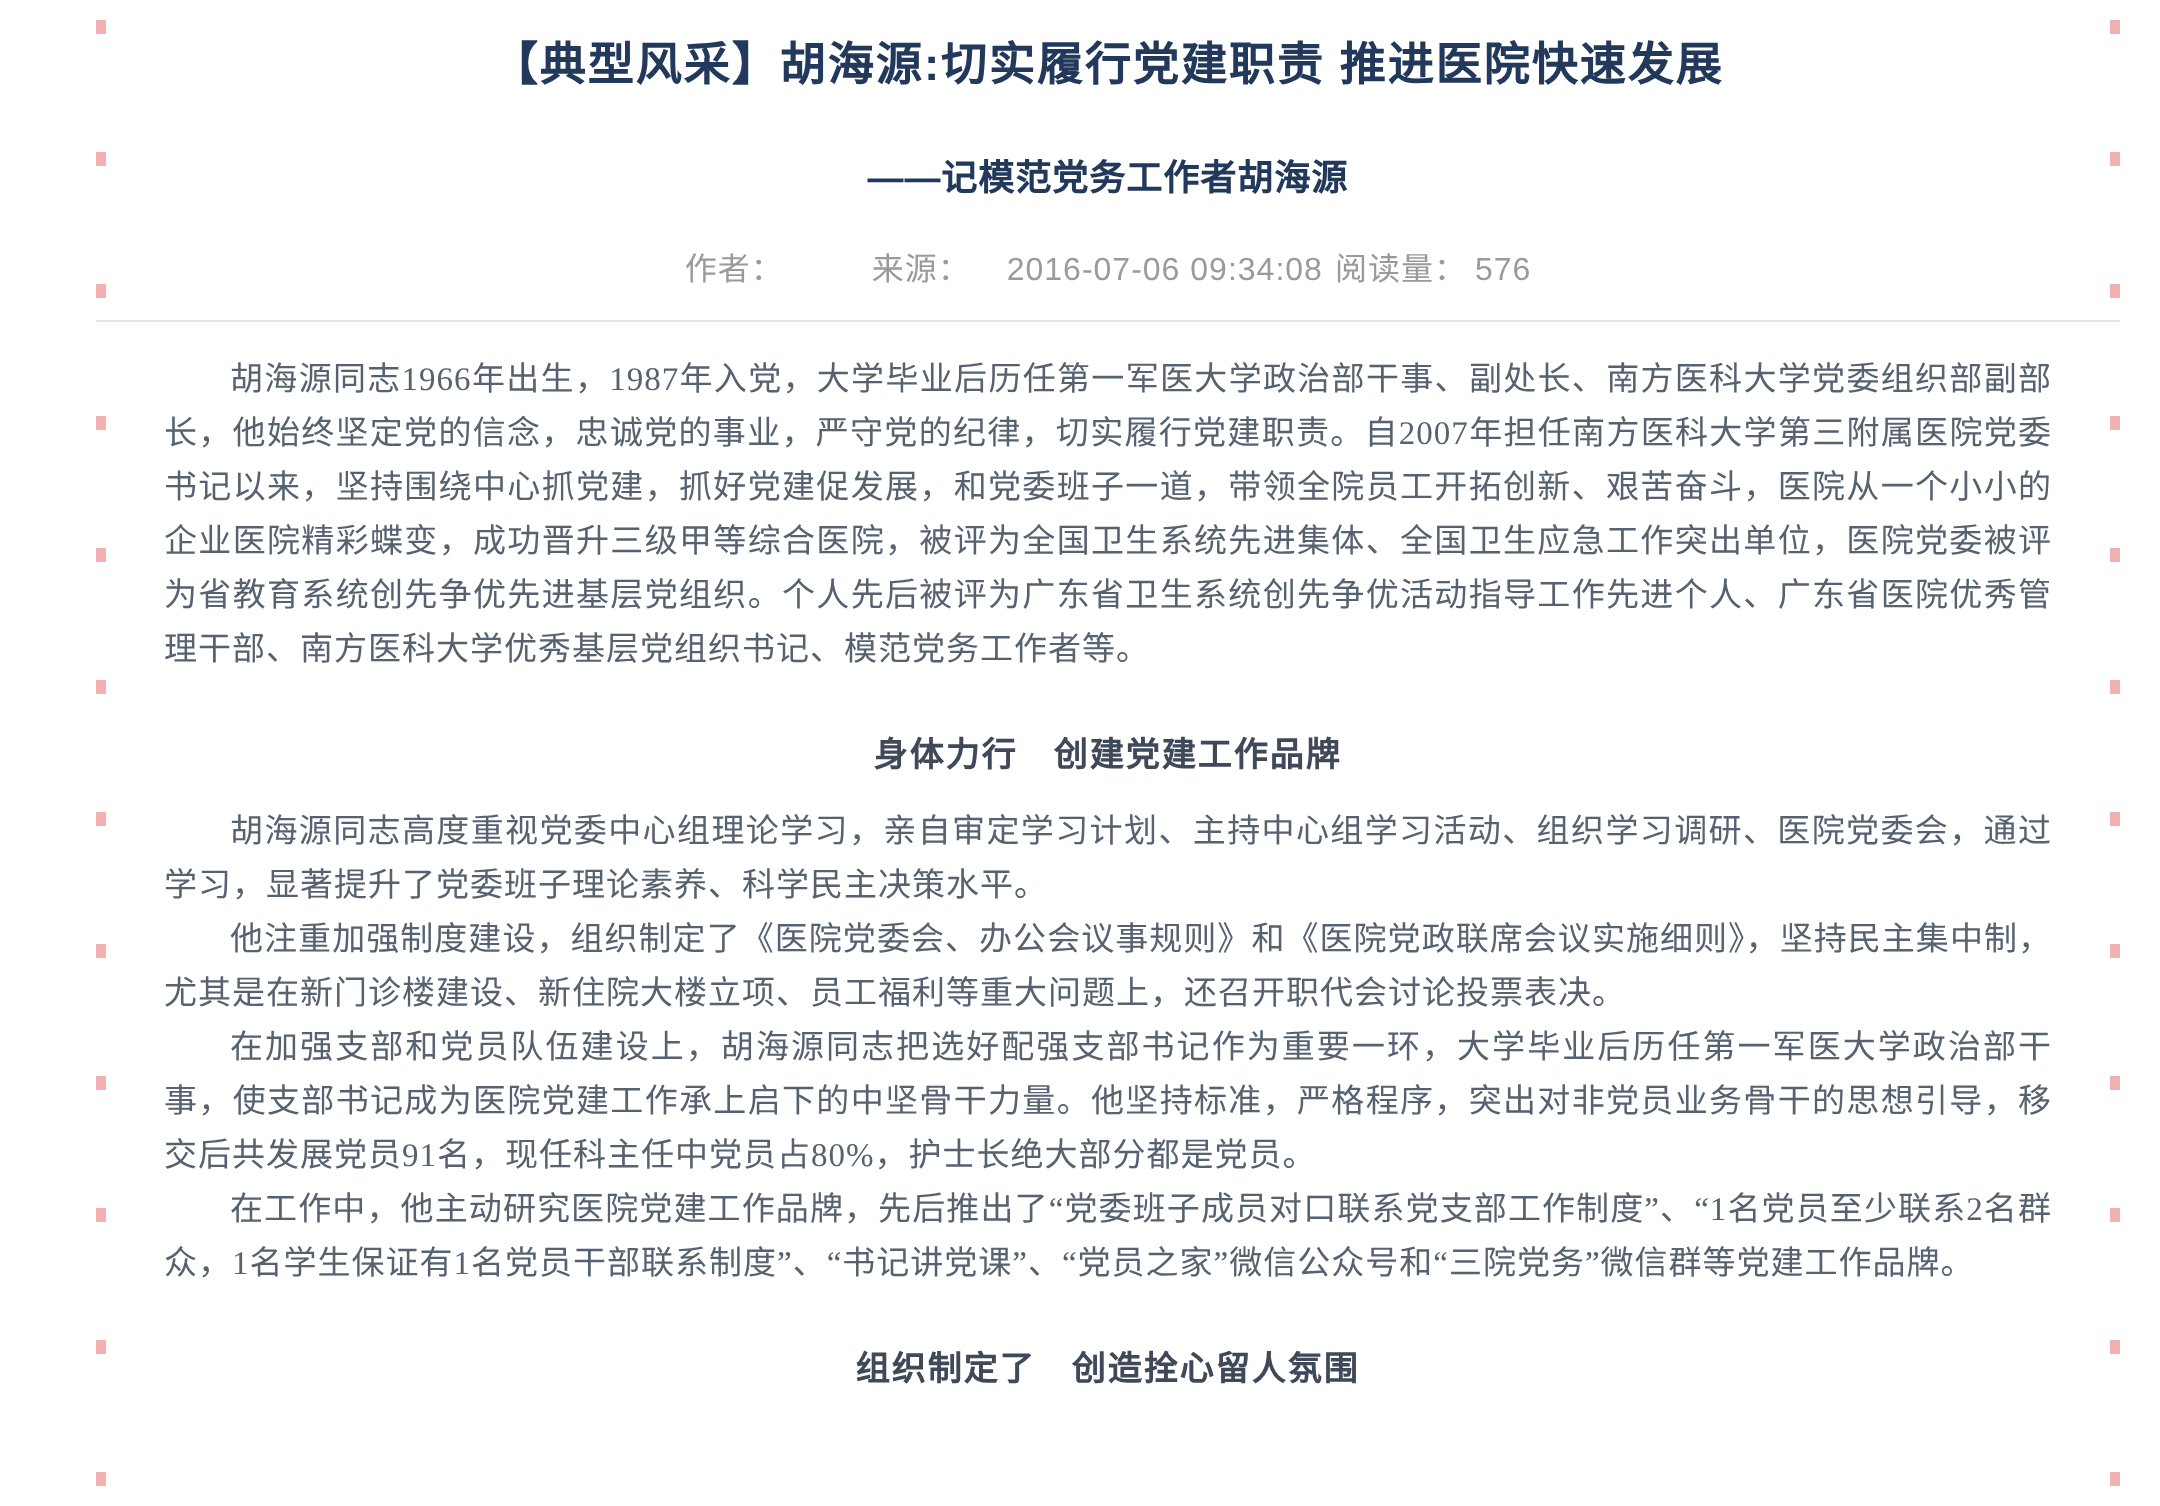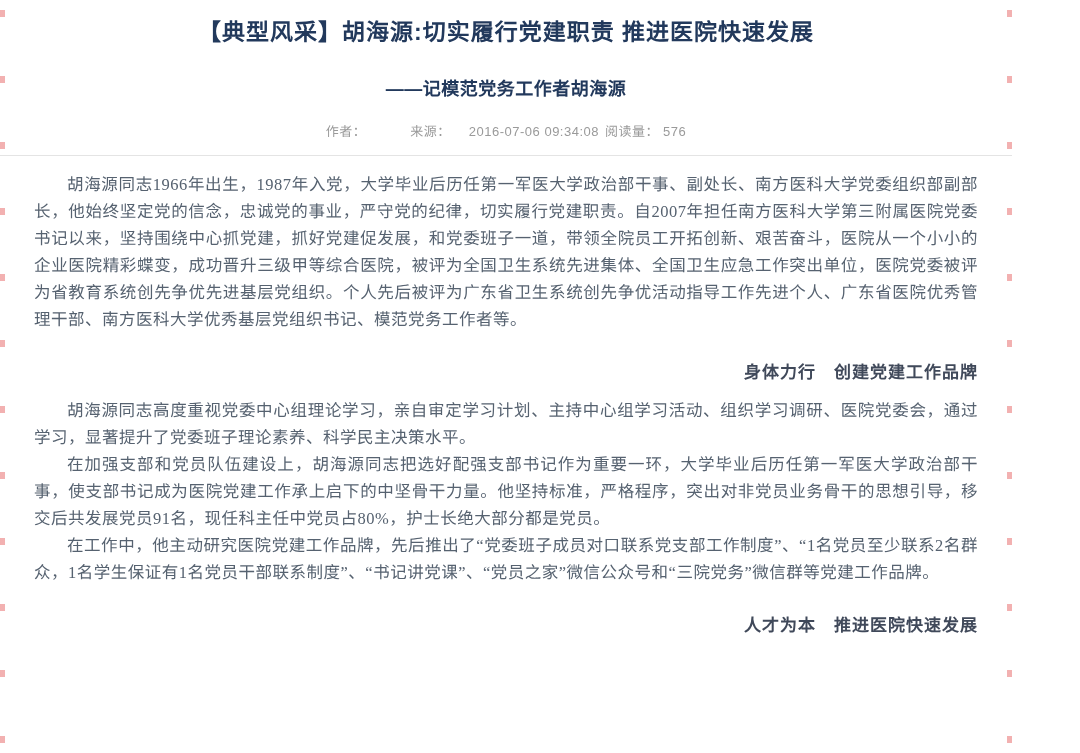--- a/index.html
+++ b/index.html
@@ -10,20 +10,21 @@
     height: 753px;
     overflow: hidden;
     position: relative;
   }
   .page {
     width: 1012px;
     height: 753px;
     position: relative;
     overflow: hidden;
     background: #fff;
+    margin-left: 48px;
   }
   
   .article-header {
     text-align: center;
     padding-top: 16px;
     font-family: "Liberation Sans", "DejaVu Sans", sans-serif;
   }
   .article-title {
     font-size: 23px;
     font-weight: bold;
@@ -33,21 +34,21 @@
   }
   .article-subtitle {
     margin-top: 26px;
     font-size: 18px;
     font-weight: bold;
     color: var(--title-color, #22395c);
     letter-spacing: 0.5px;
   }
   .article-meta {
     margin-top: 21px;
-    font-size: 13px;
+    font-size: 16px;
     color: var(--meta-color, #9a9a9a);
     letter-spacing: 0.5px;
   }
   .article-meta .meta-author { margin-right: 44px; }
   .article-meta .meta-source { margin-right: 18px; }
   .article-meta .meta-datetime { margin-right: 6px; }
   .article-meta .meta-views-label { margin-right: 4px; }
   .header-divider {
     margin-top: 15px;
     border: none;
@@ -63,21 +64,21 @@
     color: var(--body-color, #566270);
     text-align: justify;
     letter-spacing: 0.5px;
   }
   .article-body p {
     text-indent: 2em;
   }
   .section-heading {
     font-size: 17px;
     font-weight: bold;
-    text-align: right;
+    text-align: center;
     text-indent: 0;
     color: var(--heading-color, #40495a);
     margin: 26px 0 11px 0;
     letter-spacing: 1px;
   }
   
   .edge-marks {
     position: absolute;
     top: 10px;
     bottom: 0;
@@ -107,23 +108,24 @@
   </header>
 
   <hr class="header-divider">
 
   <main class="article-body">
 
     <p>胡海源同志1966年出生，1987年入党，大学毕业后历任第一军医大学政治部干事、副处长、南方医科大学党委组织部副部长，他始终坚定党的信念，忠诚党的事业，严守党的纪律，切实履行党建职责。自2007年担任南方医科大学第三附属医院党委书记以来，坚持围绕中心抓党建，抓好党建促发展，和党委班子一道，带领全院员工开拓创新、艰苦奋斗，医院从一个小小的企业医院精彩蝶变，成功晋升三级甲等综合医院，被评为全国卫生系统先进集体、全国卫生应急工作突出单位，医院党委被评为省教育系统创先争优先进基层党组织。个人先后被评为广东省卫生系统创先争优活动指导工作先进个人、广东省医院优秀管理干部、南方医科大学优秀基层党组织书记、模范党务工作者等。</p>
 
     <h3 class="section-heading">身体力行　创建党建工作品牌</h3>
     <p>胡海源同志高度重视党委中心组理论学习，亲自审定学习计划、主持中心组学习活动、组织学习调研、医院党委会，通过学习，显著提升了党委班子理论素养、科学民主决策水平。</p>
+    <p>他注重加强制度建设，组织制定了《医院党委会、办公会议事规则》和《医院党政联席会议实施细则》，坚持民主集中制，尤其是在新门诊楼建设、新住院大楼立项、员工福利等重大问题上，还召开职代会讨论投票表决。</p>
     <p>在加强支部和党员队伍建设上，胡海源同志把选好配强支部书记作为重要一环，大学毕业后历任第一军医大学政治部干事，使支部书记成为医院党建工作承上启下的中坚骨干力量。他坚持标准，严格程序，突出对非党员业务骨干的思想引导，移交后共发展党员91名，现任科主任中党员占80%，护士长绝大部分都是党员。</p>
     <p>在工作中，他主动研究医院党建工作品牌，先后推出了“党委班子成员对口联系党支部工作制度”、“1名党员至少联系2名群众，1名学生保证有1名党员干部联系制度”、“书记讲党课”、“党员之家”微信公众号和“三院党务”微信群等党建工作品牌。</p>
 
-    <h3 class="section-heading">人才为本　推进医院快速发展</h3>
+    <h3 class="section-heading">组织制定了　创造拴心留人氛围</h3>
 
   </main>
 
   <div class="edge-marks left"></div>
   <div class="edge-marks right"></div>
 
 </div>
 
 </body></html>

